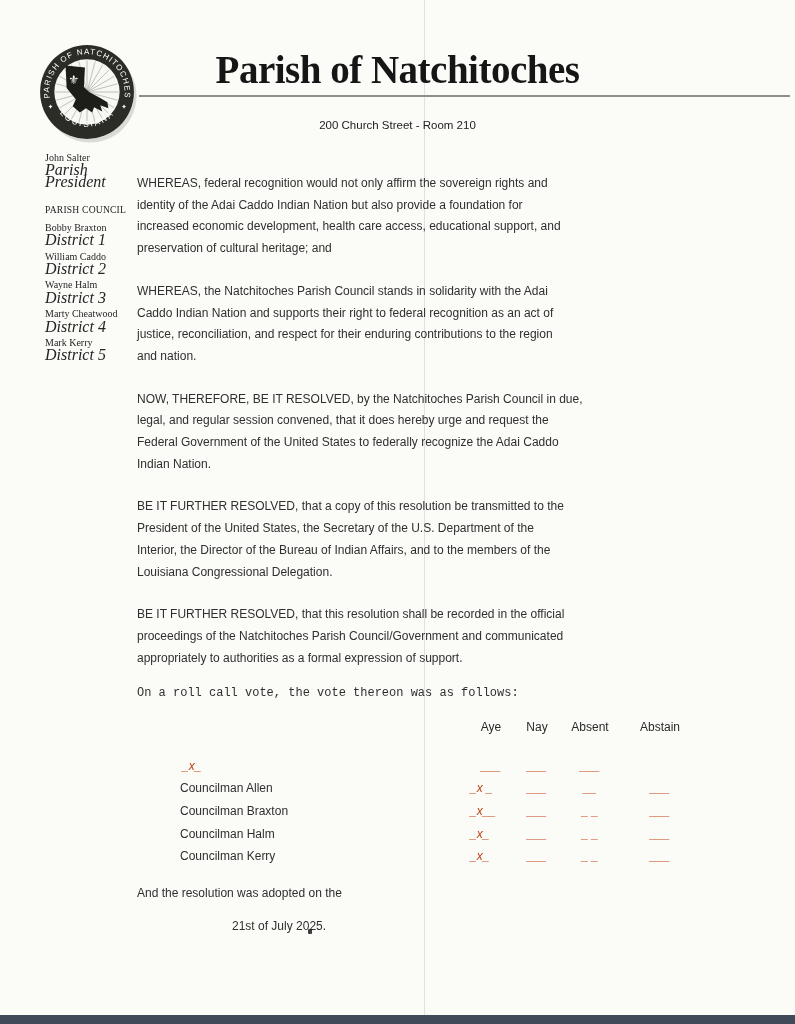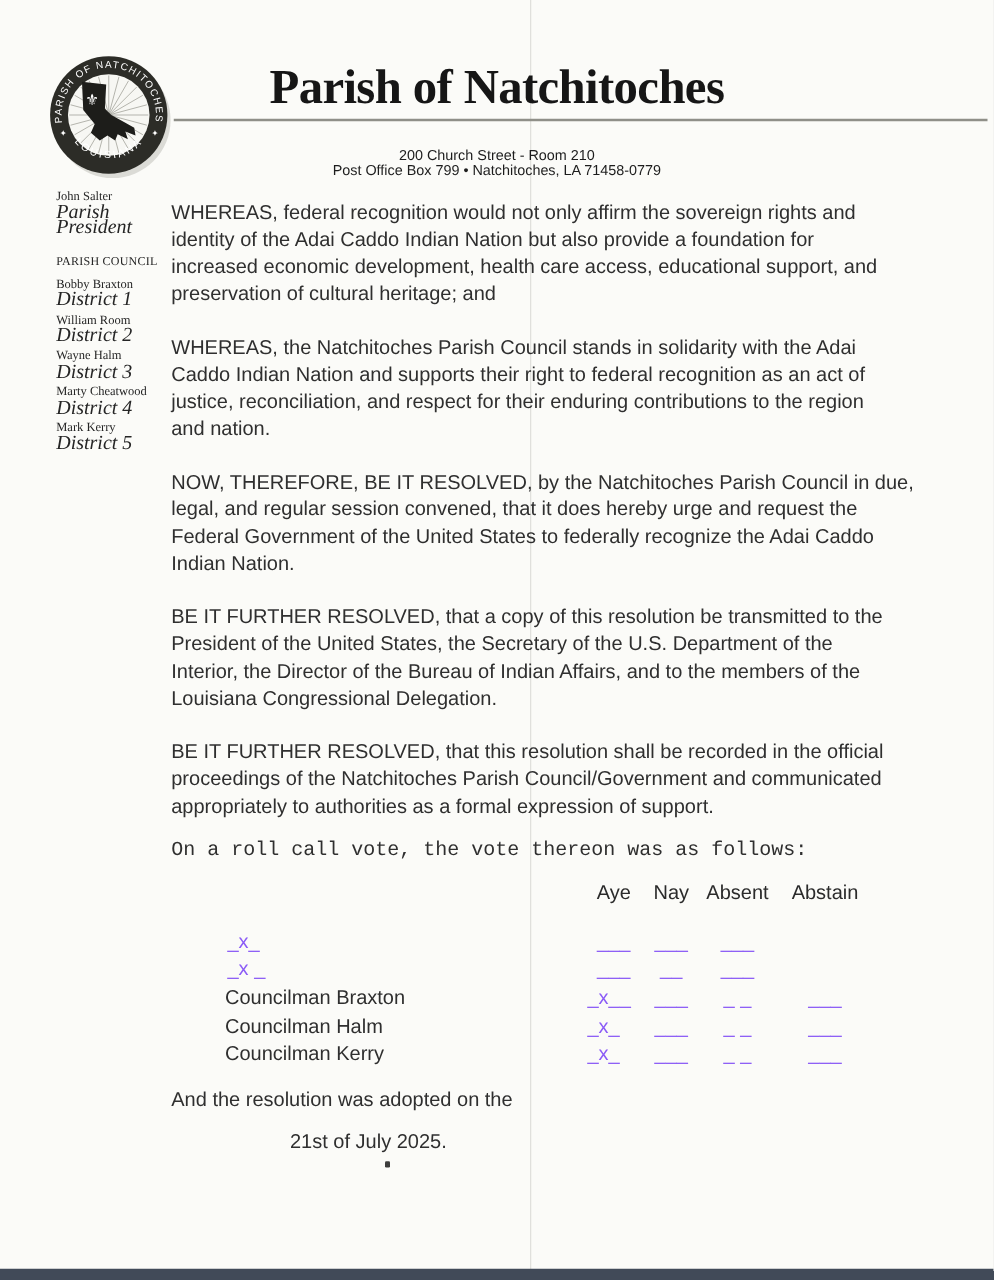--- a/index.html
+++ b/index.html
@@ -15,31 +15,31 @@
   .contact{position:absolute;left:0;right:0;top:103px;text-align:center;
            font-family:Liberation Sans, sans-serif;font-size:11.5px;line-height:12.3px;color:#1d1d1d;margin-top:16px;}
   
   .sidebar{position:absolute;left:45px;top:152px;width:100px;
            font-family:"Liberation Serif",serif;color:#252525;}
   .sb-name{font-size:10px;line-height:12.2px;}
   .sb-role{font-size:16px;line-height:12.2px;font-style:italic;}
   .sb-label{font-size:9.6px;letter-spacing:.2px;margin-top:15px;margin-bottom:7px;}
   .sb-member{margin-bottom:4.5px;}
   
-  .main{position:absolute;left:137px;top:160px;width:598px;font-size:16px;line-height:21.7px;}
+  .main{position:absolute;left:137px;top:173px;width:598px;font-size:12px;line-height:21.7px;}
   .para{margin:0 0 21px 0;white-space:pre-line;}
   .para.tight{margin-bottom:14px;}
   .para.pre-table{margin-bottom:12px;font-family:Liberation Mono, monospace;}
   
   .vt-header{display:grid;grid-template-columns:288px 46px 46px 60px 80px;margin-left:43px;
              margin-bottom:17px;}
   .vt-header .vt-col{text-align:center;color:#2b2b2b;}
   .vt-row{display:grid;grid-template-columns:288px 46px 46px 60px 80px;margin-left:43px;height:22.6px;}
   .vt-name{text-align:left;}
-  .vt-cell{text-align:center;color:#8b5cf6;}
+  .vt-cell{text-align:center;color:#c2410c;font-style:italic;}
   .vt-cell.aye{text-align:left;padding-left:2px;}
   
   .footer-line{margin-top:14px;}
   .footer-date{margin-top:12px;padding-left:95px;}
   .speck{position:absolute;left:308px;top:929px;width:4px;height:5px;background:#1b1b1b;
          border-radius:1px;opacity:.85;}
   .bottom-bar{position:absolute;left:0;right:0;bottom:0;height:9px;background:#414a58;}
 </style>
 </head>
 <body>
@@ -88,33 +88,32 @@
       <textPath href="#sealBottom" startOffset="50%">LOUISIANA</textPath>
     </text>
     <text x="11.5" y="66.5" font-size="6.5" fill="#ffffff">✦</text>
     <text x="83.5" y="66.5" font-size="6.5" fill="#ffffff">✦</text>
   </svg>
 
   <div class="doc-title">Parish of Natchitoches</div>
   <div class="head-rule"></div>
   <div class="contact">
     <div>200 Church Street - Room 210</div>
-    <div>Post Office Box 799 • Natchitoches, LA 71458-0779</div>
   </div>
 
   <div class="sidebar">
     <div class="sb-name">John Salter</div>
     <div class="sb-role">Parish President</div>
     <div class="sb-label">PARISH COUNCIL</div>
     <div class="sb-member">
       <div class="sb-name">Bobby Braxton</div>
       <div class="sb-role">District 1</div>
     </div>
     <div class="sb-member">
-      <div class="sb-name">William Room</div>
+      <div class="sb-name">William Caddo</div>
       <div class="sb-role">District 2</div>
     </div>
     <div class="sb-member">
       <div class="sb-name">Wayne Halm</div>
       <div class="sb-role">District 3</div>
     </div>
     <div class="sb-member">
       <div class="sb-name">Marty Cheatwood</div>
       <div class="sb-role">District 4</div>
     </div>
@@ -154,20 +153,21 @@
       <span class="vt-col">Abstain</span>
     </div>
 
     <div class="vt-row">
       <span class="vt-cell aye">_x_</span>
       <span class="vt-cell">___</span>
       <span class="vt-cell">___</span>
       <span class="vt-cell">___</span>
     </div>
     <div class="vt-row">
+      <span class="vt-name">Councilman Allen</span>
       <span class="vt-cell aye">_x _</span>
       <span class="vt-cell">___</span>
       <span class="vt-cell">__</span>
       <span class="vt-cell">___</span>
     </div>
     <div class="vt-row">
       <span class="vt-name">Councilman Braxton</span>
       <span class="vt-cell aye">_x__</span>
       <span class="vt-cell">___</span>
       <span class="vt-cell">_ _</span>

